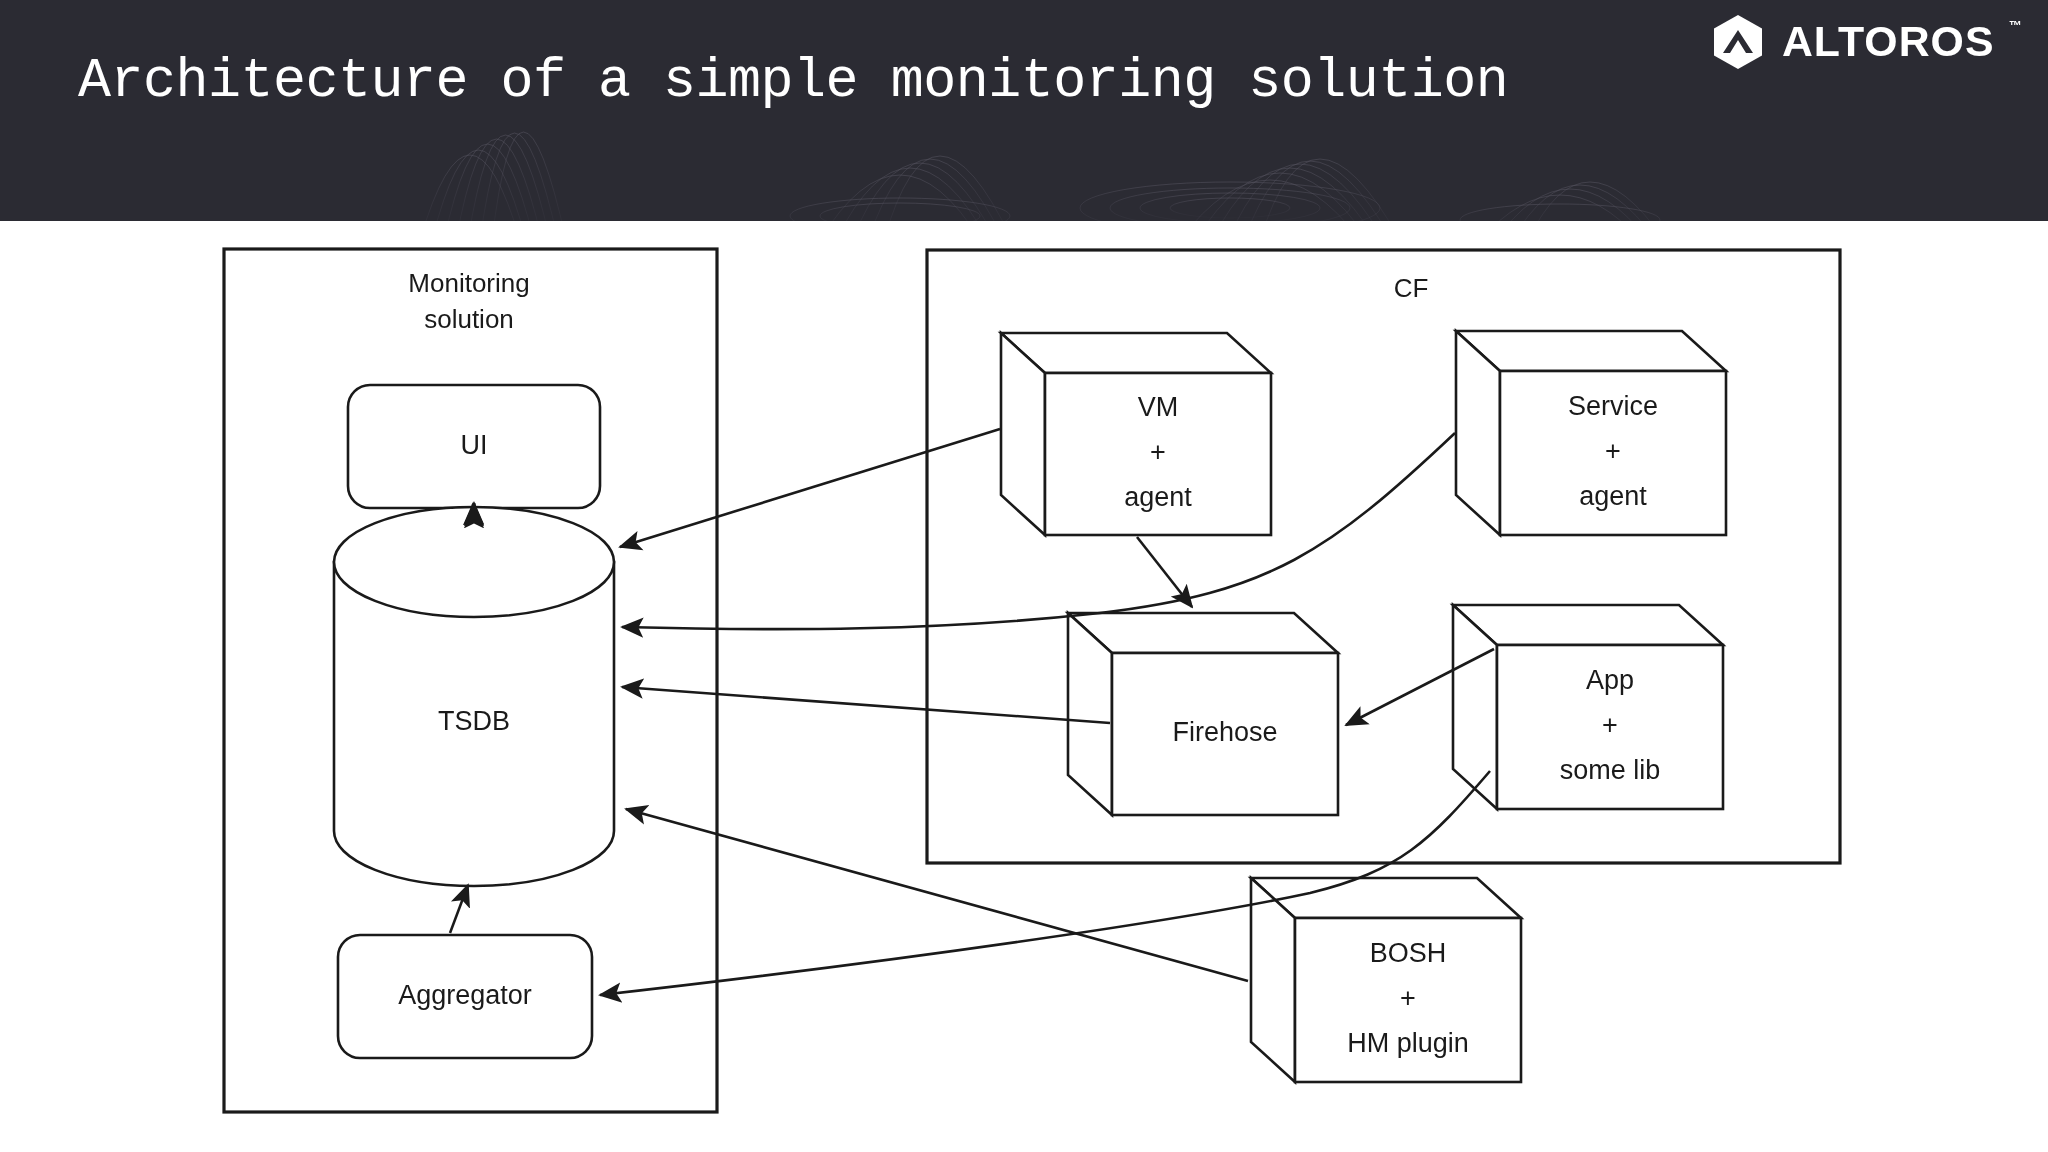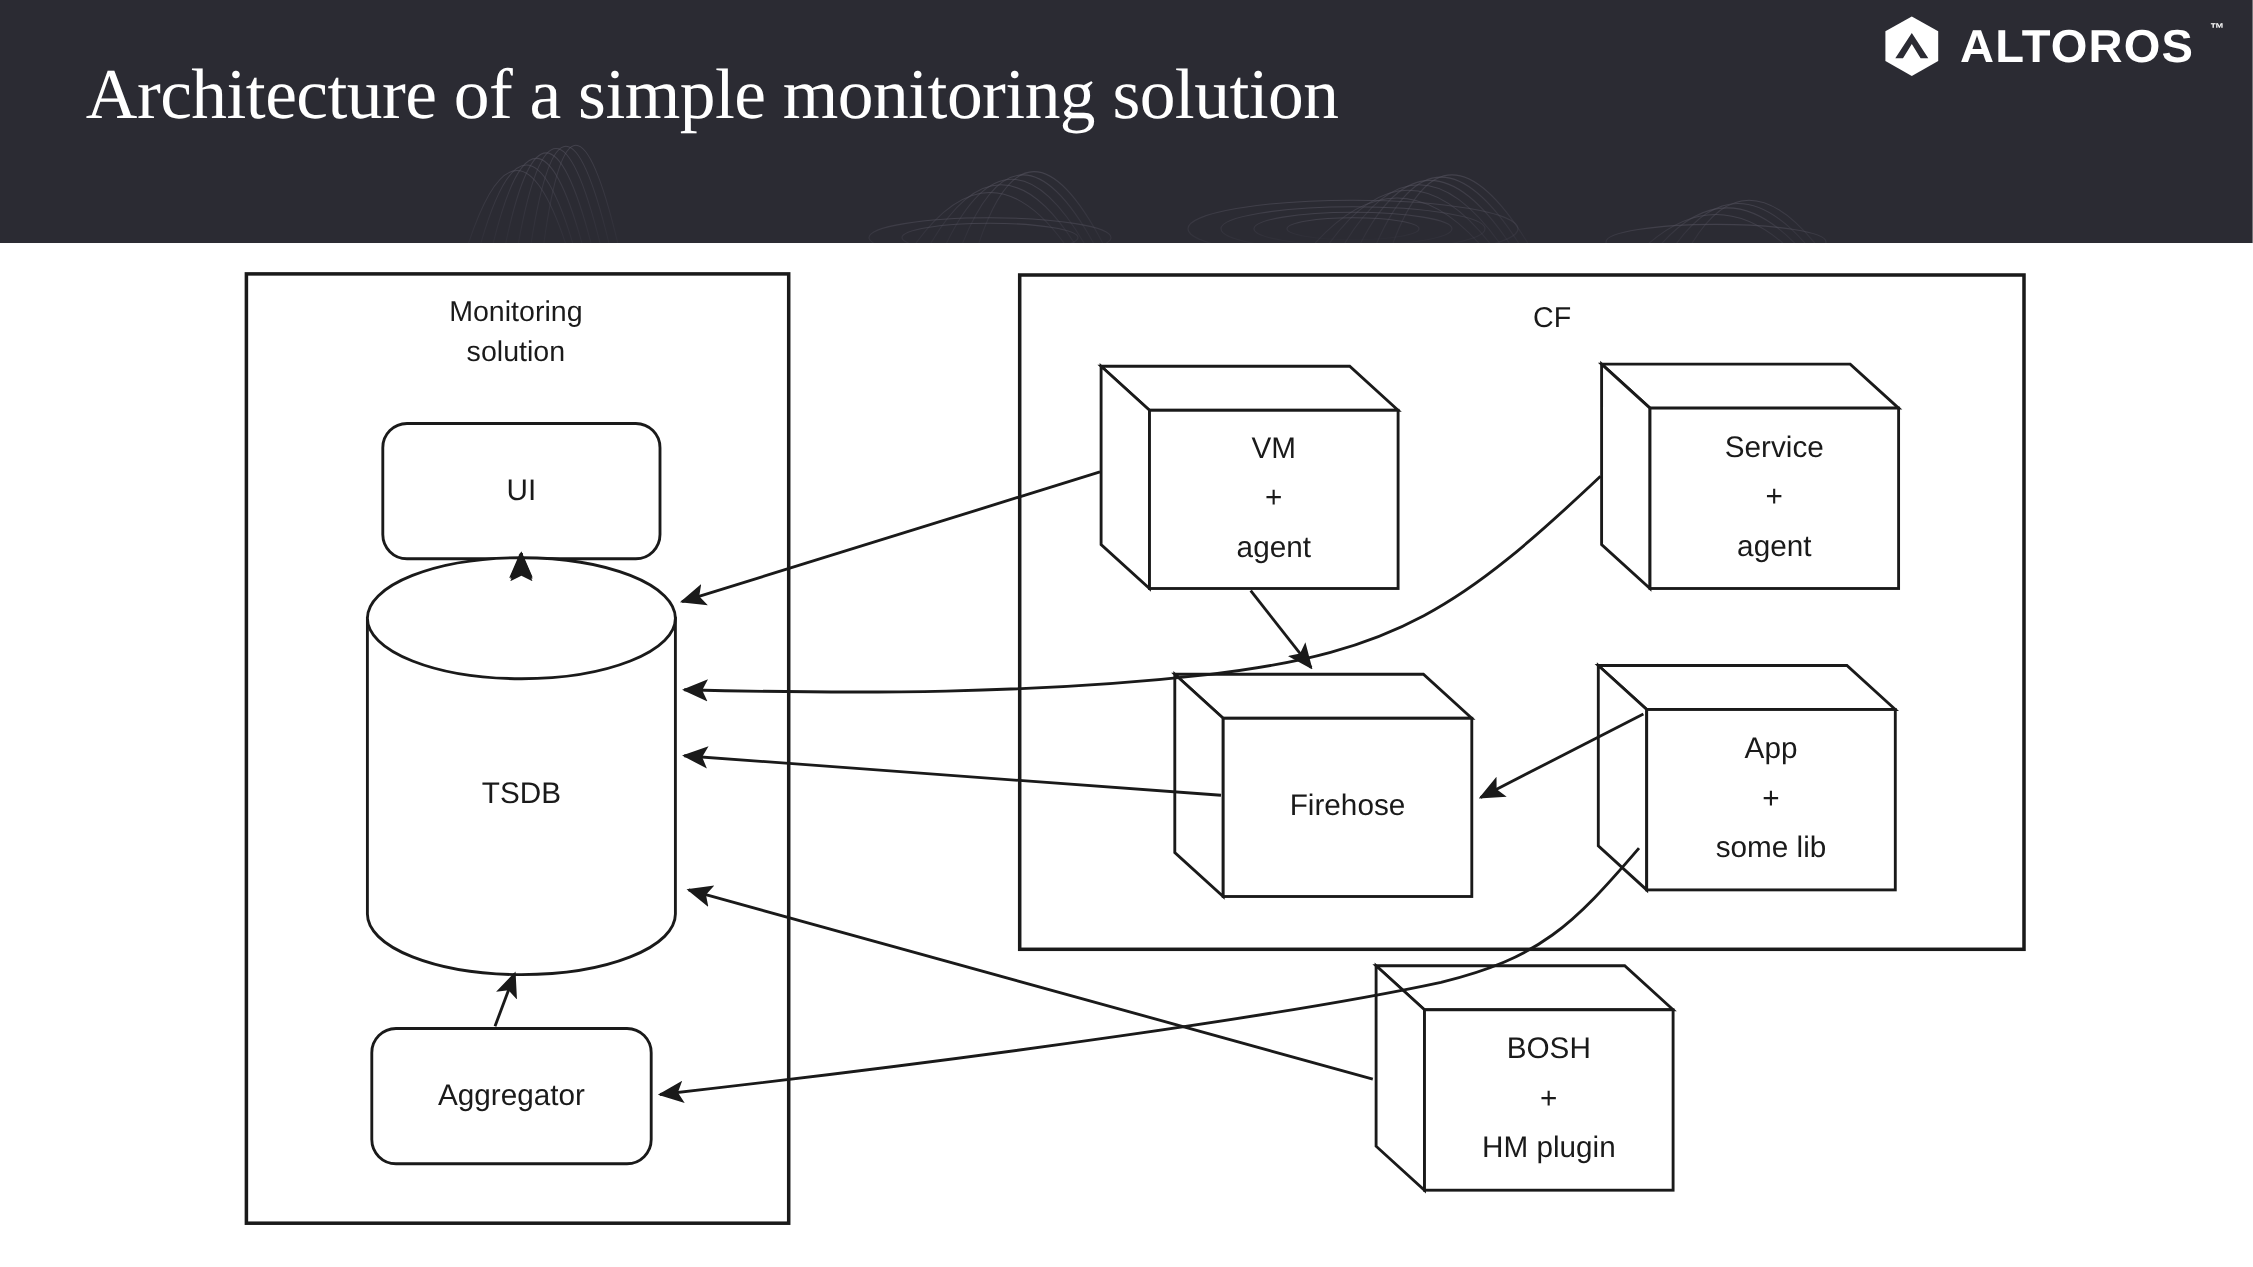--- a/index.html
+++ b/index.html
@@ -29,26 +29,26 @@
     left: 0; top: 0;
     width: 2048px;
     height: 230px;
     opacity: 0.30;
   }
   #header-title {
     position: absolute;
     left: 78px;
     top: 54px;
     color: #ffffff;
-    font-size: 65px;
+    font-size: 55px;
     font-weight: 400;
     letter-spacing: -0.5px;
     white-space: nowrap;
     line-height: 1.0;
-    font-family: Liberation Serif, serif;
+    font-family: Liberation Mono, monospace;
   }
 
   
   #logo {
     position: absolute;
     right: 26px;
     top: 14px;
     display: flex;
     align-items: center;
     gap: 20px;

